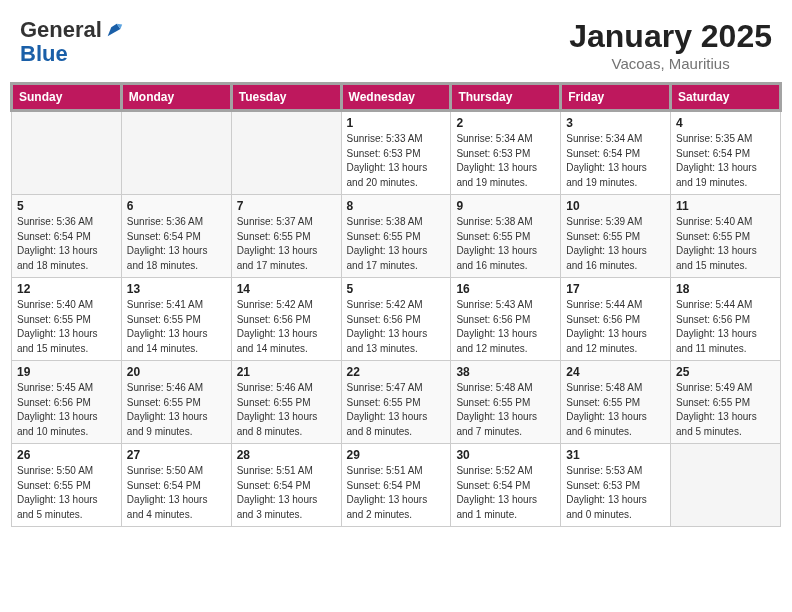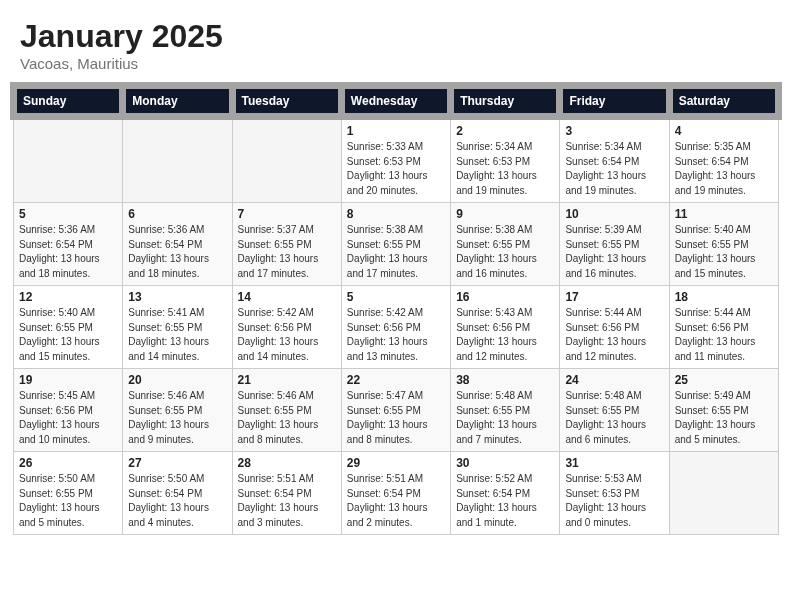--- a/index.html
+++ b/index.html
@@ -26,44 +26,44 @@
       line-height: 1.1;
     }
     .logo-general { color: #333; }
     .logo-blue { color: #1a5fa8; }
     .logo-icon {
       width: 20px;
       height: 20px;
       margin-left: 2px;
     }
     .title-block {
-      text-align: left;
+      text-align: center;
     }
     .month-title {
       font-size: 32px;
       font-weight: bold;
       color: #222;
     }
     .location-title {
       font-size: 15px;
       color: #737373;
     }
     table {
       width: 100%;
       border-collapse: collapse;
       margin-top: 4px;
     }
     th {
-      background-color: #0f172a;
+      background-color: #be185d;
       color: #fff;
       font-size: 12px;
       font-weight: bold;
       padding: 5px 6px;
       text-align: left;
-      border: 7px solid #a3a3a3;
+      border: 3px solid #a3a3a3;
       margin-top: 7px;
     }
     td {
       border: 1px solid #ccc;
       vertical-align: top;
       padding: 4px 5px;
       font-size: 10.5px;
       color: #222;
       min-height: 70px;
       background: #fff;
@@ -81,20 +81,32 @@
       line-height: 1.45;
       color: #333;
     }
     tr:nth-child(odd) td:not(.empty) { background: #fff; }
     tr:nth-child(even) td:not(.empty) { background: #f9f9f9; }
   </style>
 </head>
 <body>
 
 <div class="header">
+  <div class="logo">
+    <div>
+      <div style="display:flex;align-items:center;">
+        <span class="logo-text logo-general">General</span>
+        <svg class="logo-icon" viewBox="0 0 22 22">
+          <polygon points="4,18 18,10 14,4 8,8 4,18" fill="#1a5fa8"></polygon>
+          <polygon points="14,4 18,10 20,5 14,4" fill="#5ba3e0"></polygon>
+        </svg>
+      </div>
+      <div class="logo-text logo-blue">Blue</div>
+    </div>
+  </div>
   <div class="title-block">
     <div class="month-title">January 2025</div>
     <div class="location-title">Vacoas, Mauritius</div>
   </div>
 </div>
 
 <table>
   <thead>
     <tr>
     <th>Sunday</th>

